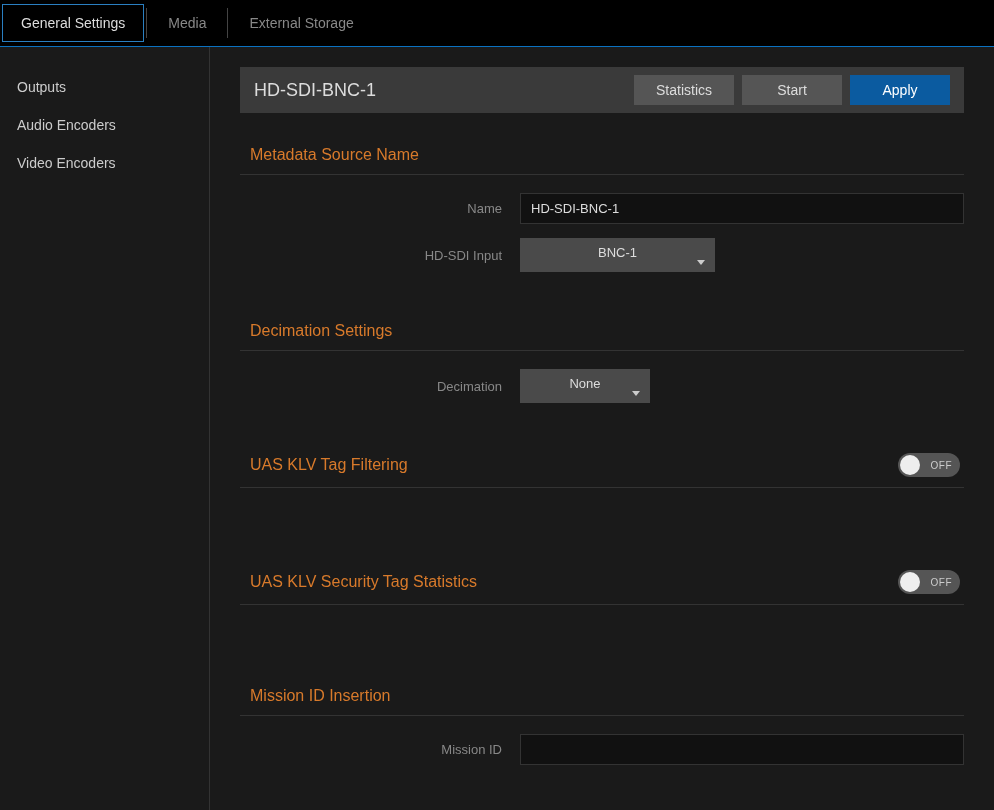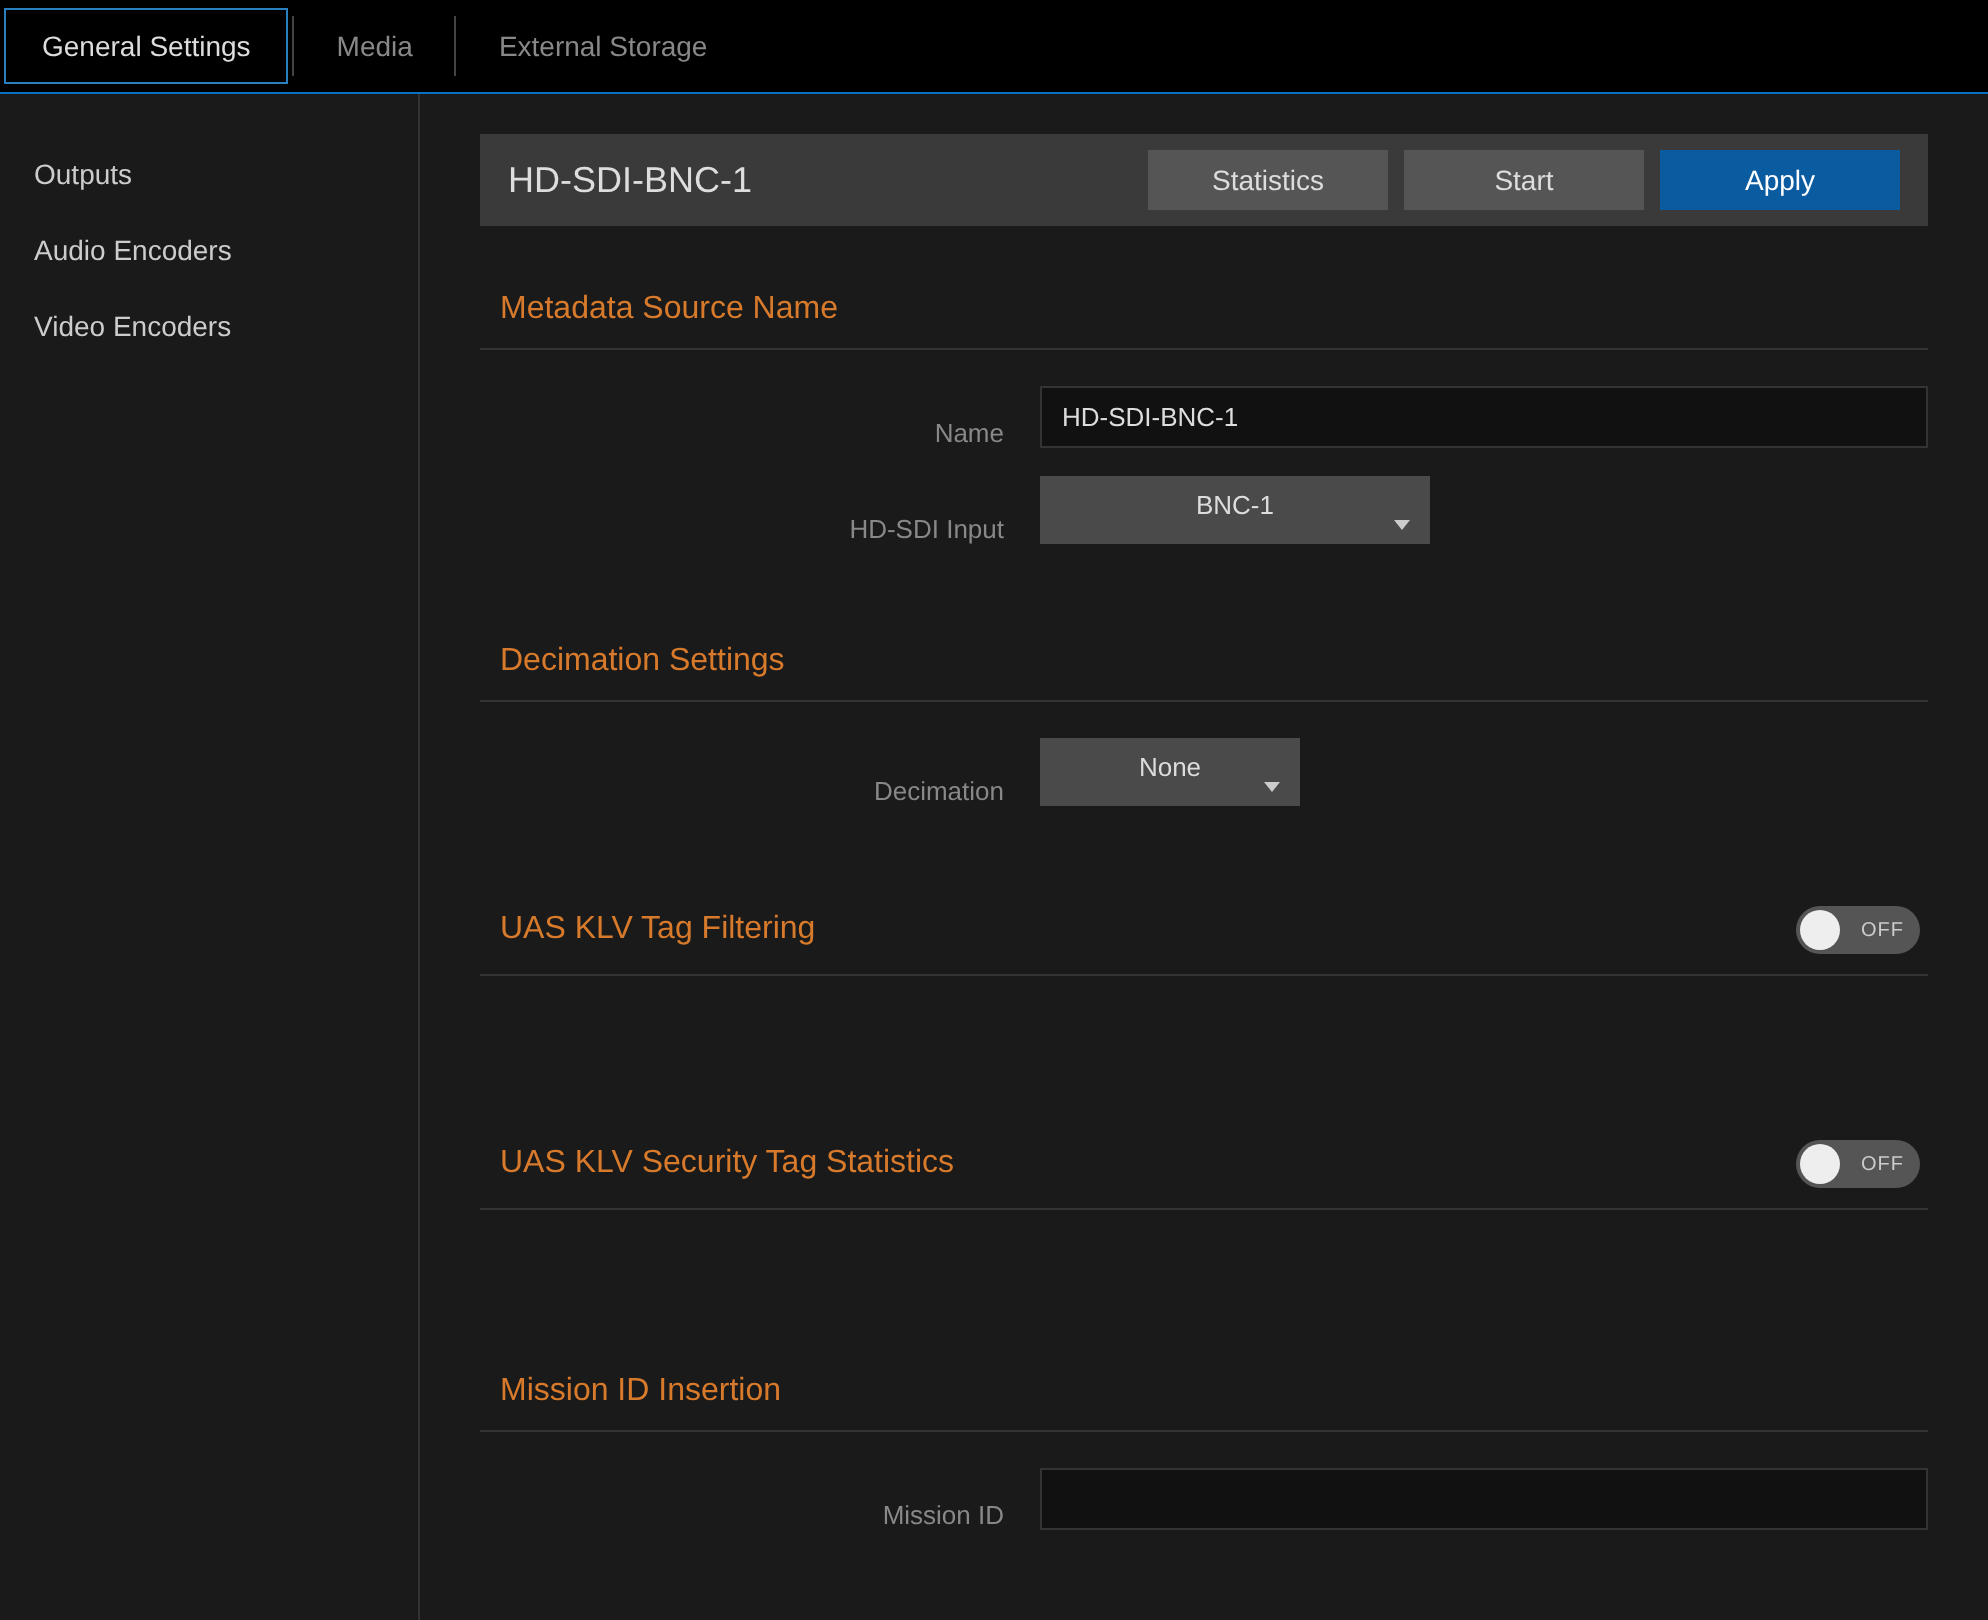--- a/index.html
+++ b/index.html
@@ -71,21 +71,21 @@
   }
   .header-title {
     flex: 1;
     color: #ddd;
     font-size: 18px;
     font-weight: 400;
   }
   .btn {
     display: inline-block;
     padding: 7px 0;
-    width: 120px;
+    width: 100px;
     text-align: center;
     margin-left: 8px;
     background: #555;
     color: #ddd;
     border: none;
     cursor: pointer;
     font-size: 14px;
   }
   .btn.primary {
     background: #0b5ba0;
@@ -101,21 +101,21 @@
     display: flex;
     align-items: center;
   }
   .section-title .toggle-wrap {
     margin-left: auto;
     margin-right: 4px;
   }
 
   .form-row {
     display: flex;
-    align-items: flex-end;
+    align-items: center;
     margin-bottom: 14px;
   }
   .form-label {
     width: 280px;
     text-align: right;
     padding-right: 18px;
     color: #888;
     font-size: 13px;
   }
   .text-input {

